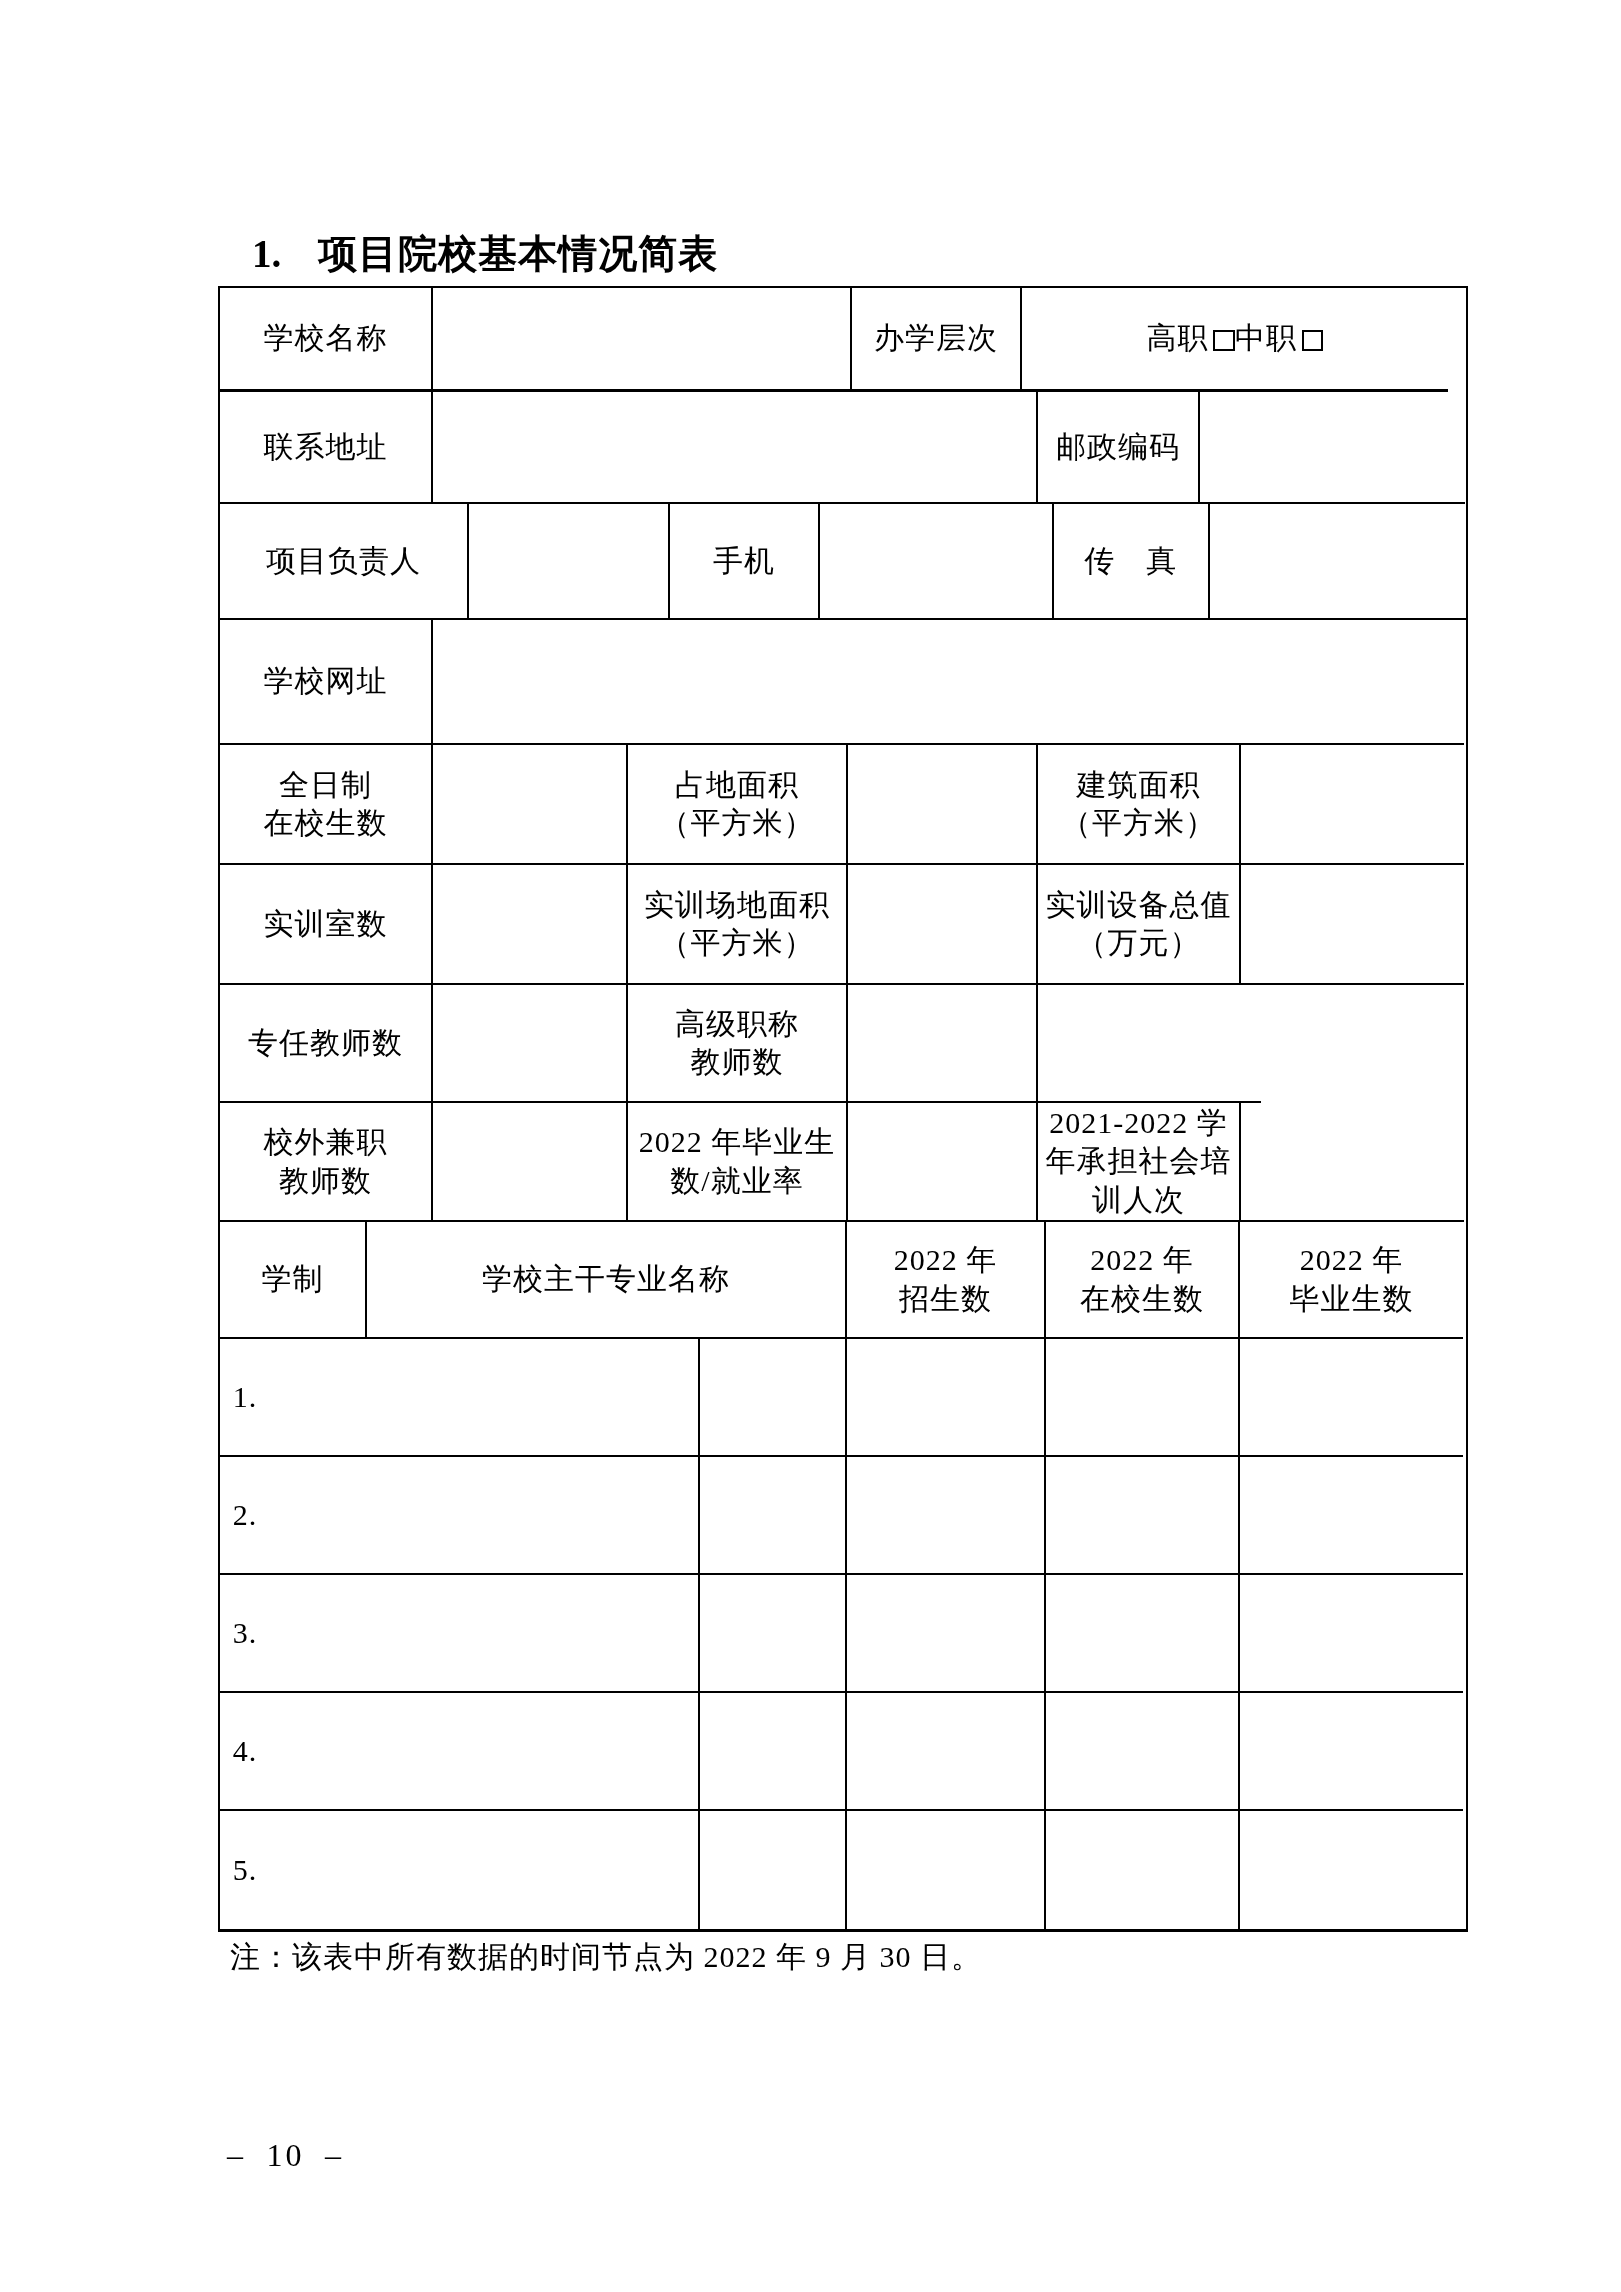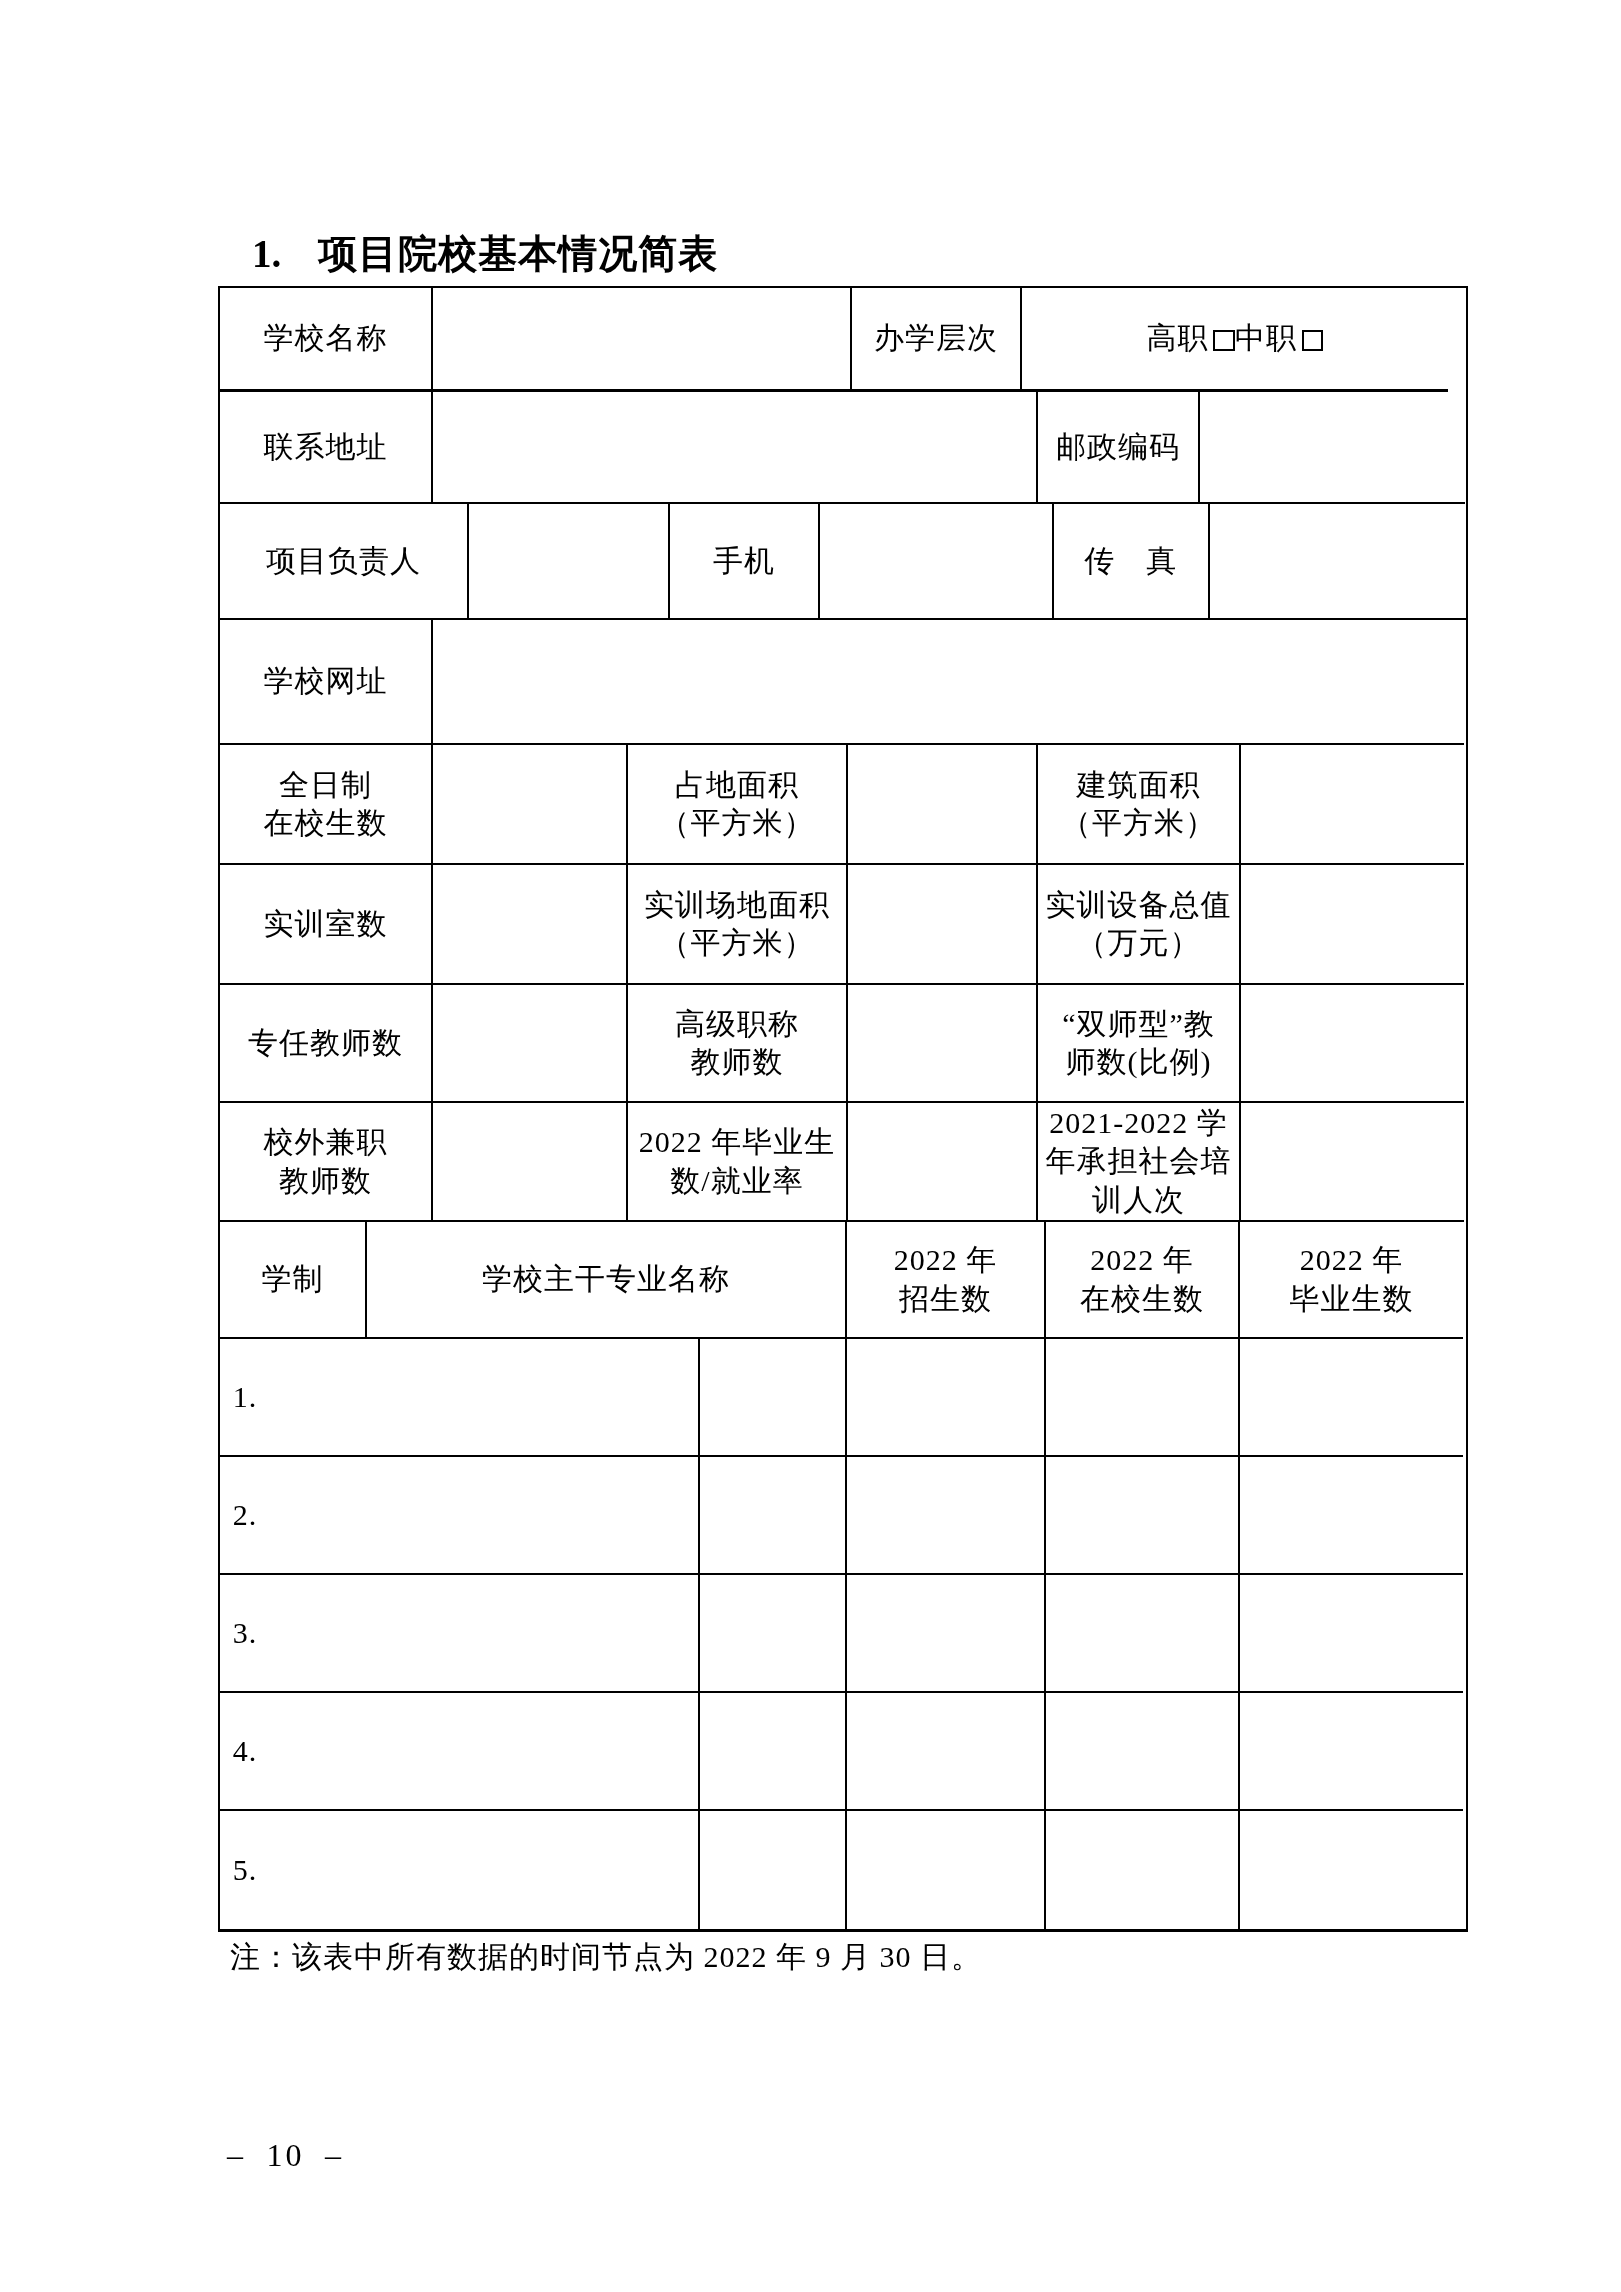--- a/index.html
+++ b/index.html
@@ -128,22 +128,20 @@
 （万元）</div>
       <div class="c" style="width:223px"></div>
     </div>
 
     <div class="row" style="height:118px">
       <div class="c" style="width:213px">专任教师数</div>
       <div class="c" style="width:195px"></div>
       <div class="c" style="width:220px">高级职称
 教师数</div>
       <div class="c" style="width:190px"></div>
-      <div class="c" style="width:203px">“双师型”教
-师数(比例)</div>
       <div class="c" style="width:223px"></div>
     </div>
 
     <div class="row bb3" style="height:119px">
       <div class="c" style="width:213px">校外兼职
 教师数</div>
       <div class="c" style="width:195px"></div>
       <div class="c" style="width:220px">2022 年毕业生
 数/就业率</div>
       <div class="c" style="width:190px"></div>

